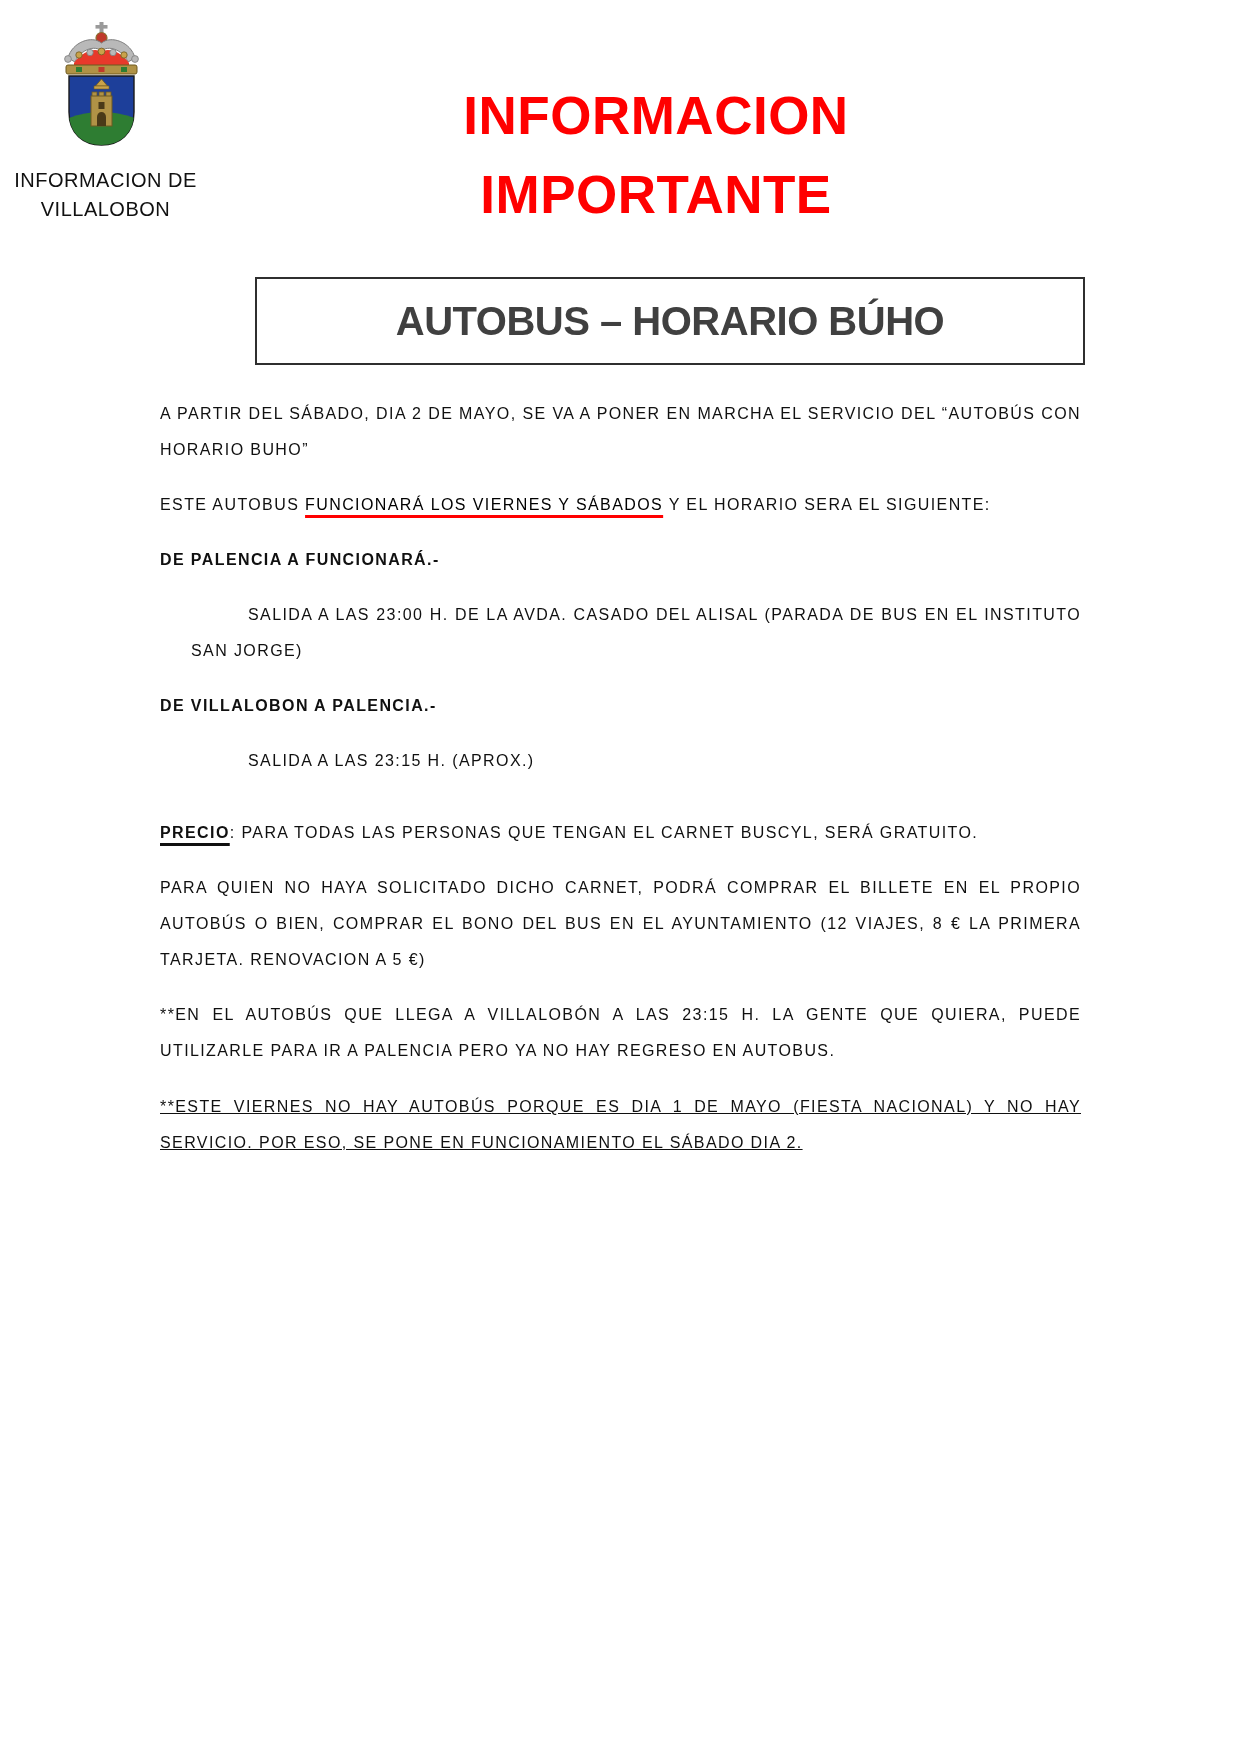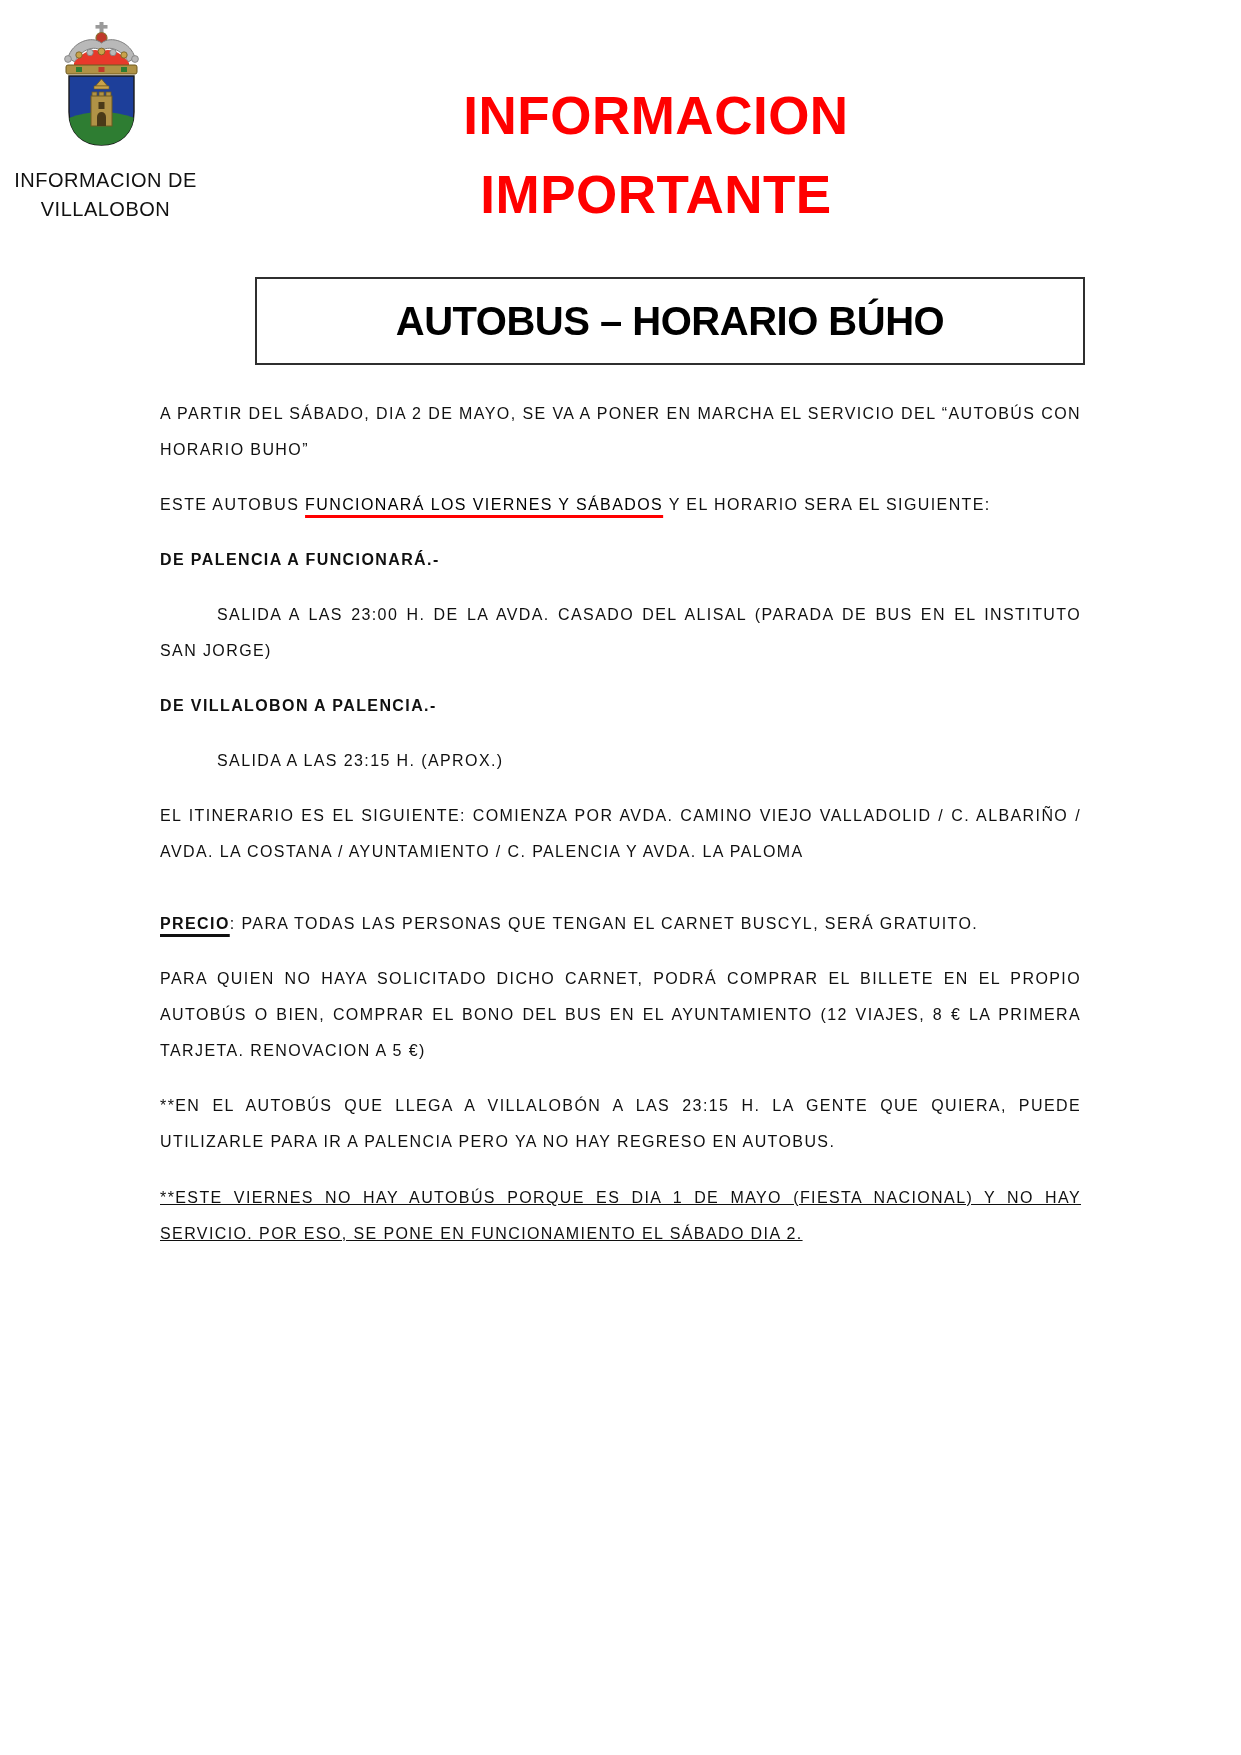--- a/index.html
+++ b/index.html
@@ -22,31 +22,31 @@
     position:absolute;left:236px;top:76px;width:840px;
     text-align:center;color:#ff0000;font-weight:bold;
     font-size:53px;line-height:79px;letter-spacing:0.5px;
   }
   .box{
     position:absolute;left:255px;top:277px;width:830px;height:88px;
     border:2px solid #2f2f2f;box-sizing:border-box;
     display:flex;align-items:center;justify-content:center;
   }
   .box-title{
-    font-size:40px;font-weight:bold;color:#000000;letter-spacing:-0.5px;
+    font-size:40px;font-weight:bold;color:#404040;letter-spacing:-0.5px;
   }
   
   .doc-body{
     position:absolute;left:160px;top:396px;width:921px;
     font-size:16px;line-height:36px;letter-spacing:1.4px;
     text-align:justify;color:#101010;
   }
   .para{margin:0 0 19px 0;}
   .bold{font-weight:bold;}
-  .first-indent{text-indent:57px;}
+  .first-indent{text-indent:57px;margin-left:31px;}
   .gap-precio{margin-top:36px;}
   .gap-note{margin-top:20px;text-decoration:underline;}
   .red-em{
     color:#000000;font-weight:normal;
     text-decoration:underline;
     text-decoration-color:#ff0000;
     text-decoration-thickness:3px;
     text-underline-offset:5px;
   }
   .black-u{
@@ -128,21 +128,20 @@
     <p class="para"><span>ESTE AUTOBUS </span><span class="red-em">FUNCIONARÁ LOS VIERNES Y SÁBADOS</span><span> Y EL HORARIO SERA EL SIGUIENTE:</span></p>
 
     <p class="para bold">DE PALENCIA A FUNCIONARÁ.-</p>
 
     <p class="para first-indent">SALIDA A LAS 23:00 H. DE LA AVDA. CASADO DEL ALISAL (PARADA DE BUS EN EL INSTITUTO SAN JORGE)</p>
 
     <p class="para bold">DE VILLALOBON A PALENCIA.-</p>
 
     <p class="para first-indent">SALIDA A LAS 23:15 H. (APROX.)</p>
 
-    <p class="para">EL ITINERARIO ES EL SIGUIENTE: COMIENZA POR AVDA. CAMINO VIEJO VALLADOLID / C. ALBARIÑO / AVDA. LA COSTANA / AYUNTAMIENTO / C. PALENCIA Y AVDA. LA PALOMA</p>
 
     <p class="para gap-precio"><span class="black-u">PRECIO</span><span>: PARA TODAS LAS PERSONAS QUE TENGAN EL CARNET BUSCYL, SERÁ GRATUITO.</span></p>
 
     <p class="para">PARA QUIEN NO HAYA SOLICITADO DICHO CARNET, PODRÁ COMPRAR EL BILLETE EN EL PROPIO AUTOBÚS O BIEN, COMPRAR EL BONO DEL BUS EN EL AYUNTAMIENTO (12 VIAJES, 8 € LA PRIMERA TARJETA. RENOVACION A 5 €)</p>
 
     <p class="para">**EN EL AUTOBÚS QUE LLEGA A VILLALOBÓN A LAS 23:15 H. LA GENTE QUE QUIERA, PUEDE UTILIZARLE PARA IR A PALENCIA PERO YA NO HAY REGRESO EN AUTOBUS.</p>
 
     <p class="para gap-note">**ESTE VIERNES NO HAY AUTOBÚS PORQUE ES DIA 1 DE MAYO (FIESTA NACIONAL) Y NO HAY SERVICIO. POR ESO, SE PONE EN FUNCIONAMIENTO EL SÁBADO DIA 2.</p>
 
   </div>

